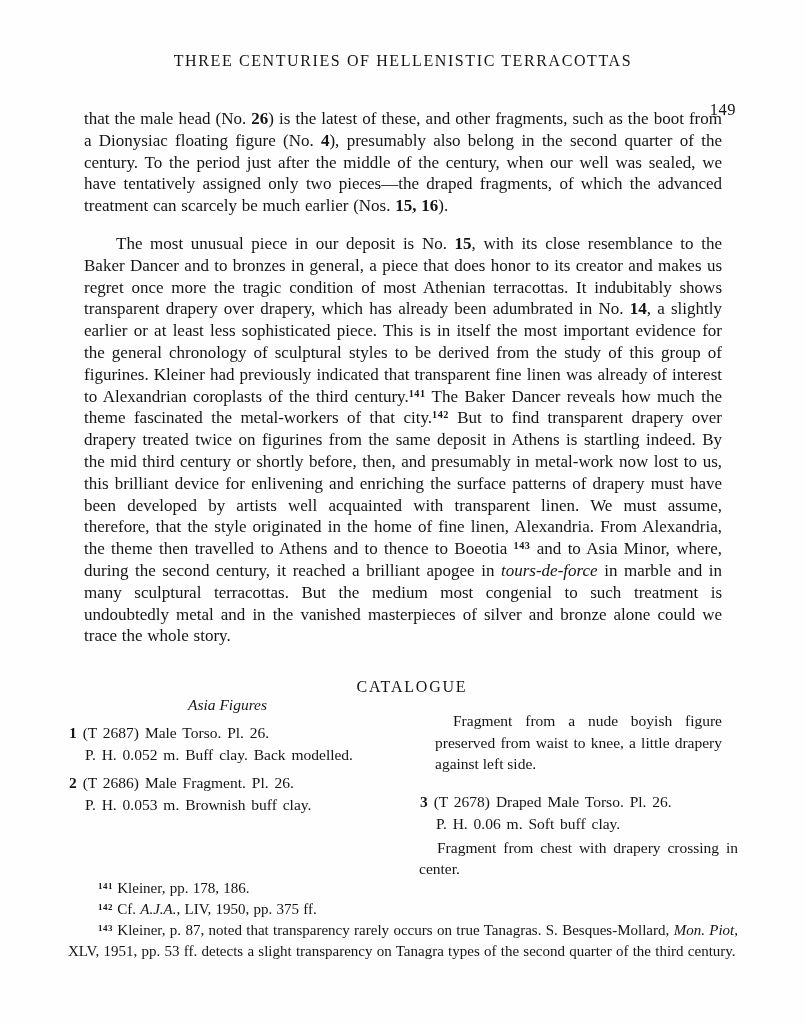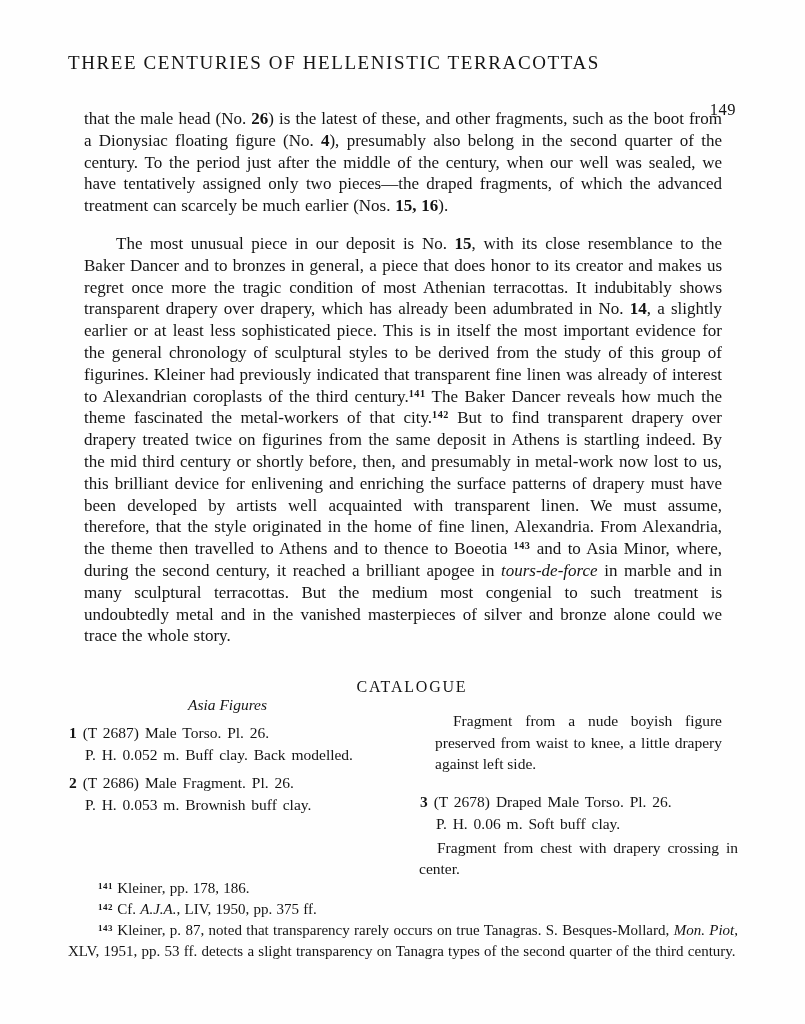--- a/index.html
+++ b/index.html
@@ -22,22 +22,22 @@
     top: 0;
     width: 670px;
     height: 100%;
   }
   
   .running-head {
     position: absolute;
     top: 52px;
     left: 0;
     width: 100%;
-    text-align: left;
-    font-size: 19px;
+    text-align: center;
+    font-size: 16px;
     letter-spacing: 1.6px;
     white-space: nowrap;
   }
   .page-number {
     position: absolute;
     top: 52px;
     right: 2px;
     font-size: 16.5px;
     letter-spacing: 0.5px;
     margin-top: 48px;

